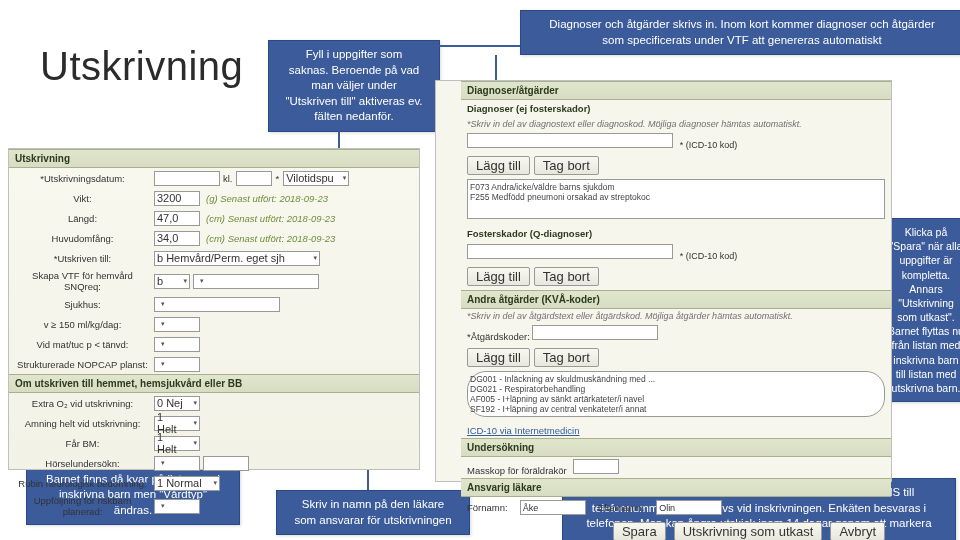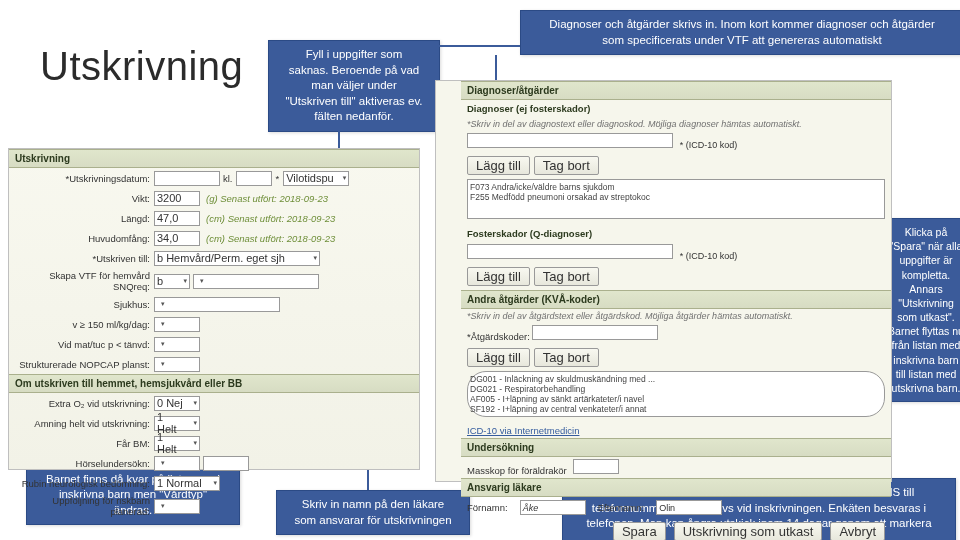--- a/index.html
+++ b/index.html
@@ -64,21 +64,21 @@
   border-bottom: 1px solid #aab08d;
 }
 .panel-left .row {
   display: flex;
   align-items: center;
   padding: 2px 6px;
   min-height: 16px;
 }
 .panel-left .lbl {
   width: 135px;
-  text-align: right;
+  text-align: center;
   padding-right: 4px;
   color: #333;
 }
 .panel-left .inp {
   border: 1px solid #999;
   background: #fff;
   height: 13px;
   padding: 0 2px;
   font-size: 11px;
   display: inline-flex;
@@ -328,21 +328,21 @@
 
     <div class="hdr">Undersökning</div>
     <div style="padding:2px 6px;border-radius:7px;">
       <span>Masskop för föräldrakör</span>
       <span class="inp sel" style="width:40px; margin-left:4px;"></span>
     </div>
 
     <div class="hdr">Ansvarig läkare</div>
     <div style="padding:3px 6px; display:flex; gap:12px; align-items:center;">
       <span>Förnamn:</span>
-      <span class="inp" style="width:60px;font-style:italic;">Åke</span>
+      <span class="inp" style="width:60px;">Åke</span>
       <span>Efternamn:</span>
       <span class="inp" style="width:60px;">Olin</span>
     </div>
 
     <div class="savebar">
       <span class="mini-btn">Spara</span>
       <span class="mini-btn">Utskrivning som utkast</span>
       <span class="mini-btn">Avbryt</span>
     </div>
   </div>

